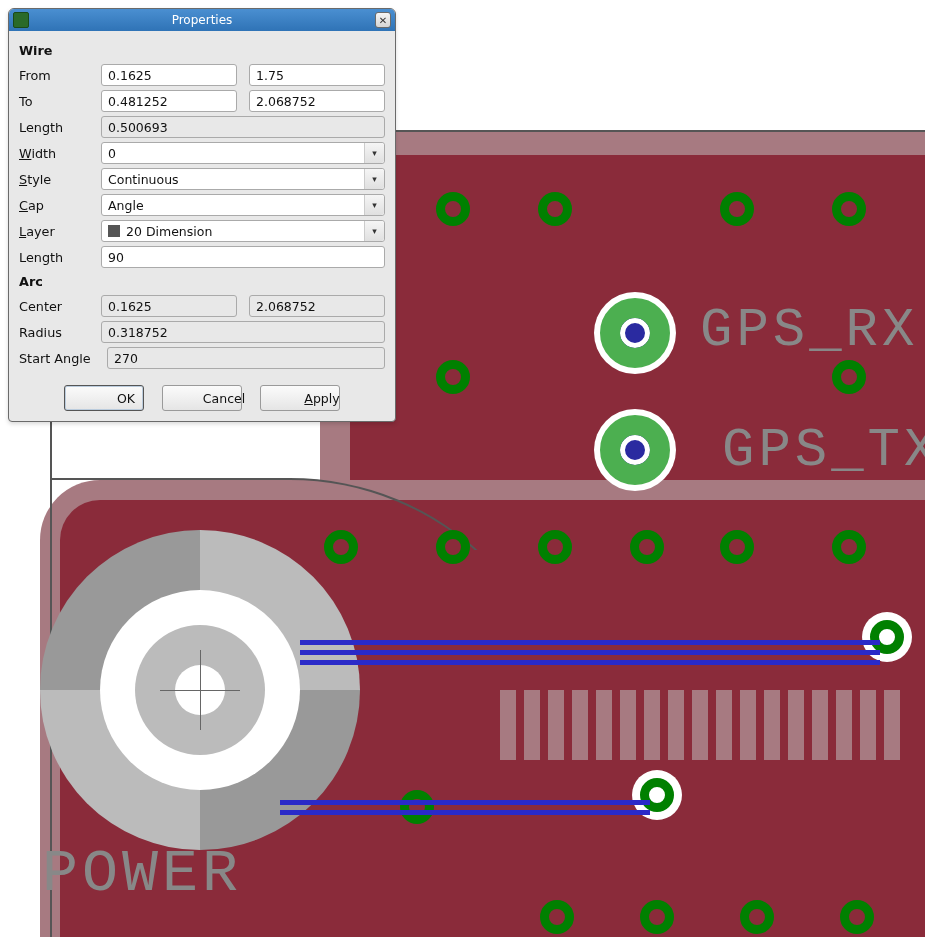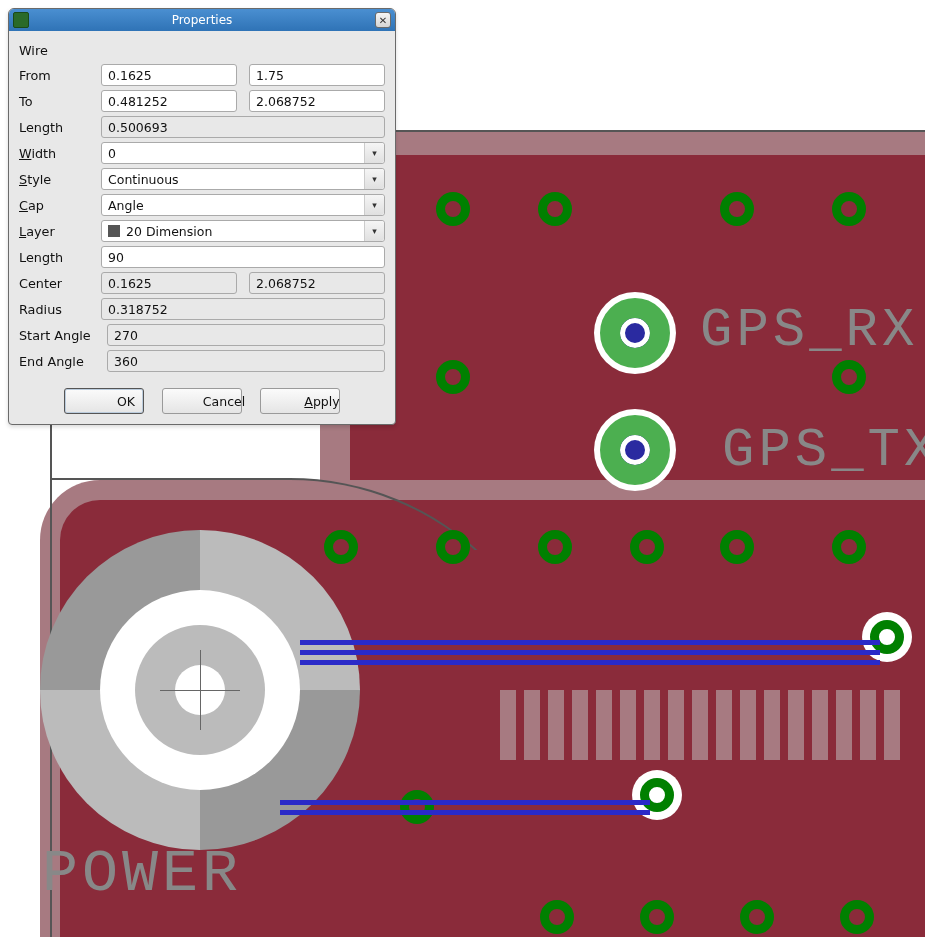--- a/index.html
+++ b/index.html
@@ -108,21 +108,21 @@
     background:#2a6a2a; border:1px solid #1a4a1a; border-radius:2px;
   }
   .title-bar .close-btn{
     position:absolute; right:4px; top:3px; width:16px; height:16px;
     background:linear-gradient(#f5f5f5,#d5d5d5);
     border:1px solid #6a6a6a; border-radius:3px;
     display:flex; align-items:center; justify-content:center;
     font-size:10px; color:#333; cursor:pointer;
   }
   .body { padding:8px 10px 10px 10px; }
-  .section-head { font-weight:normal; margin:4px 0 4px 0; }
+  .section-head { font-weight:bold; margin:4px 0 4px 0; }
   .row { display:flex; align-items:center; gap:12px; height:26px; }
   .row .lbl { width:70px; }
   .row .u { text-decoration:underline; }
   .txt {
     flex:1; height:22px; background:#fff; border:1px solid #aaa;
     border-radius:3px; padding:0 6px; font-size:12.5px;
     display:flex; align-items:center;
   }
   .txt.ro { background:#e8e8e8; }
   .combo { position:relative; }
@@ -299,20 +299,21 @@
       </div>
     </div>
 
     <div class="row">
       <div class="lbl">Length</div>
       <div class="txt">
           <span>90</span>
         </div>
     </div>
 
+    <div class="section-head">Arc</div>
 
     <div class="row">
       <div class="lbl">Center</div>
       <div class="txt ro">
           <span>0.1625</span>
         </div>
       <div class="txt ro">
           <span>2.068752</span>
         </div>
     </div>
@@ -324,26 +325,20 @@
         </div>
     </div>
 
     <div class="row">
       <div class="lbl" style="width:76px">Start Angle</div>
       <div class="txt ro">
           <span>270</span>
         </div>
     </div>
 
-    <div class="row">
-      <div class="lbl" style="width:76px">End Angle</div>
-      <div class="txt ro">
-          <span>360</span>
-        </div>
-    </div>
 
     <div class="btn-row">
       <div class="btn default">
           <span>OK</span>
         </div>
       <div class="btn">
           <span>Cancel</span>
         </div>
       <div class="btn">
           <span class="u"><span style="text-decoration:underline">A</span>pply</span>

